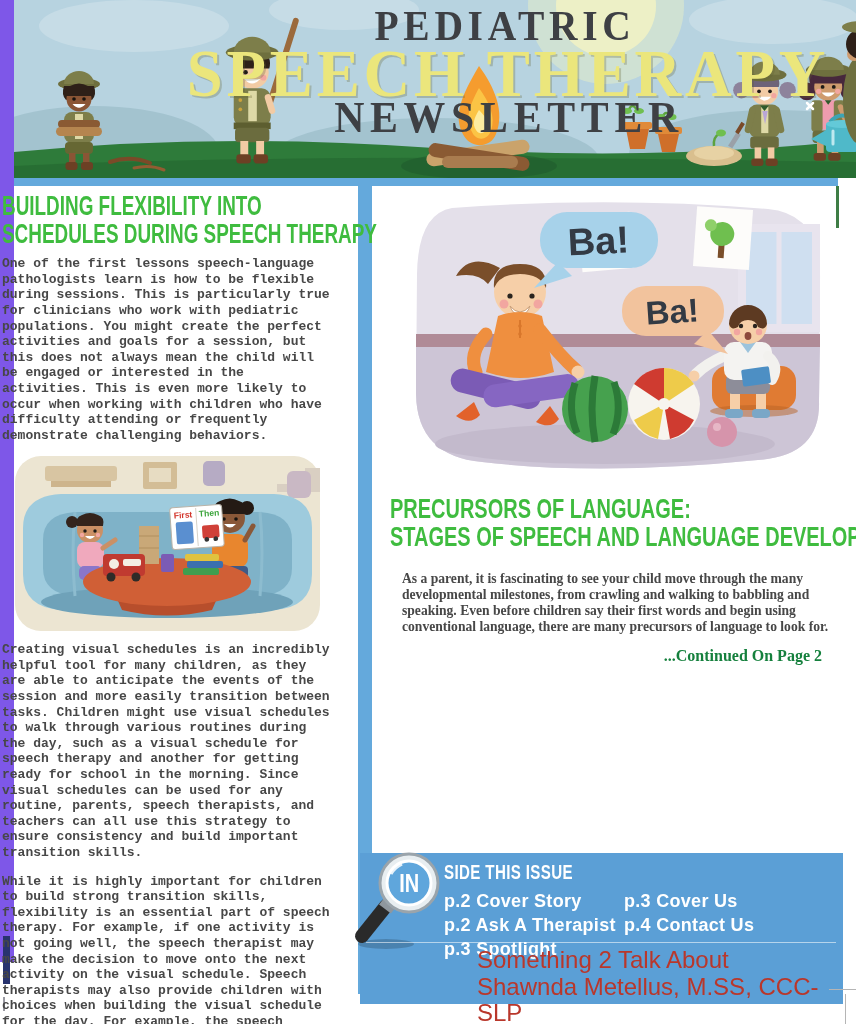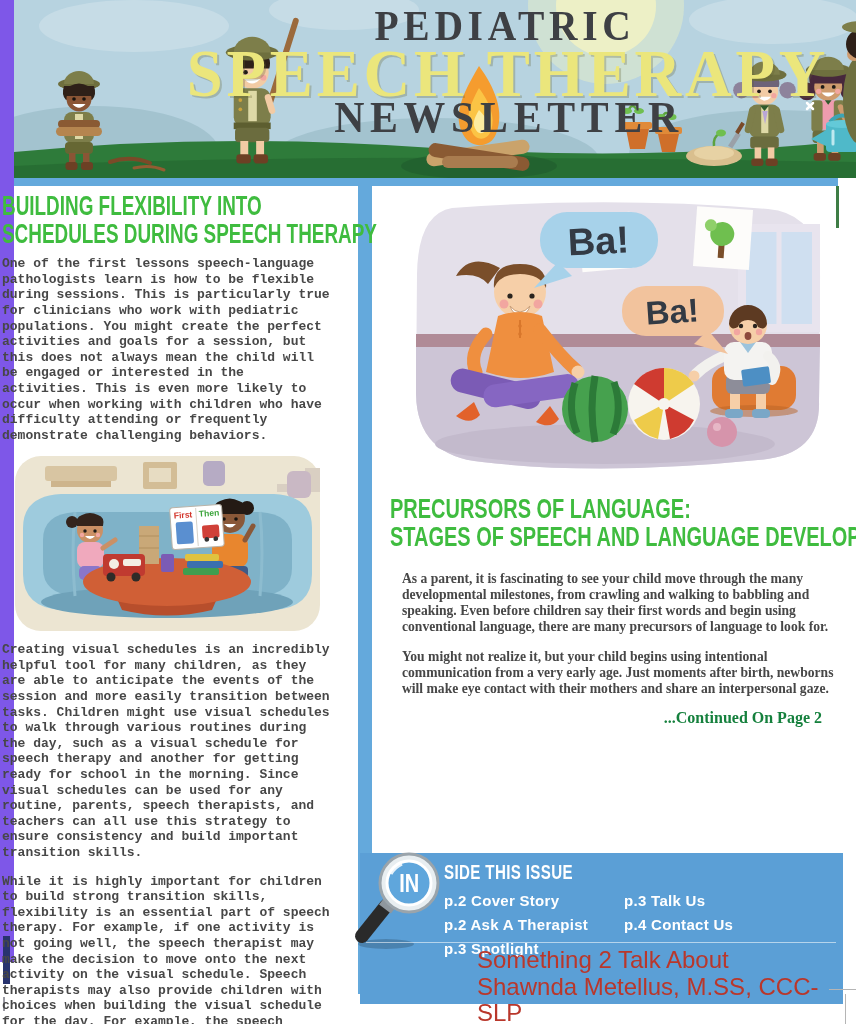--- a/index.html
+++ b/index.html
@@ -56,21 +56,21 @@
   .right-col .copy + .copy{margin-top:14px;}
   .continued{font-family:"Liberation Serif",serif;font-weight:bold;color:#15803d;font-size:16px;
         text-align:right;padding-right:16px;margin-top:12px;}
 
   
   .issue-box{position:absolute;left:360px;top:853px;width:483px;height:151px;
         background:var(--box-blue,#5b9fd6);}
   .issue-magnifier{position:absolute;left:-10px;top:-5px;width:102px;height:104px;}
   .issue-title{position:absolute;left:84px;top:7px;color:#fff;font-weight:bold;font-size:21px;
         white-space:nowrap;transform-origin:left top;transform:scaleX(0.72);letter-spacing:.5px;}
-  .issue-list{position:absolute;top:36px;list-style:none;color:#fff;font-weight:bold;font-size:15px;
+  .issue-list{position:absolute;top:36px;list-style:none;color:#fff;font-weight:bold;font-size:18px;
         letter-spacing:.3px;}
   .issue-list li{line-height:24px;white-space:nowrap;}
   .issue-list.l1{left:84px;}
   .issue-list.l2{left:264px;}
   .issue-hairline{position:absolute;left:6px;top:89px;width:470px;height:1px;
         background:rgba(255,255,255,.55);}
 
   
   .footer-red{position:absolute;left:477px;top:947px;width:380px;z-index:5;
         color:var(--footer-red,#b9372b);font-size:24px;line-height:26.5px;font-weight:normal;}
@@ -453,42 +453,41 @@
           <text x="283" y="127" text-anchor="middle" font-size="33" font-weight="bold" fill="#333a44" font-family="Liberation Sans, sans-serif" transform="rotate(-4 283 127)">Ba!</text>
         </g>
       </svg>
     </div>
 
     <h2 class="headline headline-right">
       <div>PRECURSORS OF LANGUAGE:</div>
       <div>STAGES OF SPEECH AND LANGUAGE DEVELOPMENT</div>
     </h2>
     <p class="copy">As a parent, it is fascinating to see your child move through the many developmental milestones, from crawling and walking to babbling and speaking. Even before children say their first words and begin using conventional language, there are many precursors of language to look for.</p>
-    <p class="copy">You might not realize it, but your child begins using intentional communication from a very early age. Just moments after birth, newborns will make eye contact with their mothers and share an interpersonal gaze.</p>
     <div class="continued">...Continued On Page 2</div>
   </div>
 
   <div class="issue-box">
     <svg class="issue-magnifier" viewBox="0 0 102 104">
       <ellipse cx="36" cy="96" rx="28" ry="5" fill="#000" opacity="0.18"></ellipse>
       <line x1="36" y1="58" x2="12" y2="88" stroke="#2a2a2a" stroke-width="14" stroke-linecap="round"></line>
       <line x1="42" y1="52" x2="35" y2="61" stroke="#8f979e" stroke-width="15"></line>
       <circle cx="59" cy="35" r="29" fill="#e8eef1" stroke="#9aa4ab" stroke-width="3"></circle>
       <circle cx="59" cy="35" r="22" fill="#5fa6dc" stroke="#ffffff" stroke-width="3"></circle>
       <path d="M41,26 a23,23 0 0,1 11,-10" stroke="#fff" stroke-width="3" fill="none" opacity=".85"></path>
       <text x="74" y="44" text-anchor="middle" font-size="25" font-weight="bold" fill="#ffffff" font-family="Liberation Sans, sans-serif" transform="scale(0.8 1)">IN</text>
     </svg>
     <div class="issue-title">SIDE THIS ISSUE</div>
     <ul class="issue-list l1">
       <li>p.2 Cover Story</li>
       <li>p.2 Ask A Therapist</li>
       <li>p.3 Spotlight</li>
     </ul>
     <ul class="issue-list l2">
-      <li>p.3 Talk Us</li>
+      <li>p.3 Cover Us</li>
       <li>p.4 Contact Us</li>
     </ul>
     <div class="issue-hairline"></div>
   </div>
 
   <div class="footer-red">
     <div>Something 2 Talk About</div>
     <div>Shawnda Metellus, M.SS, CCC-SLP</div>
 
   </div>

